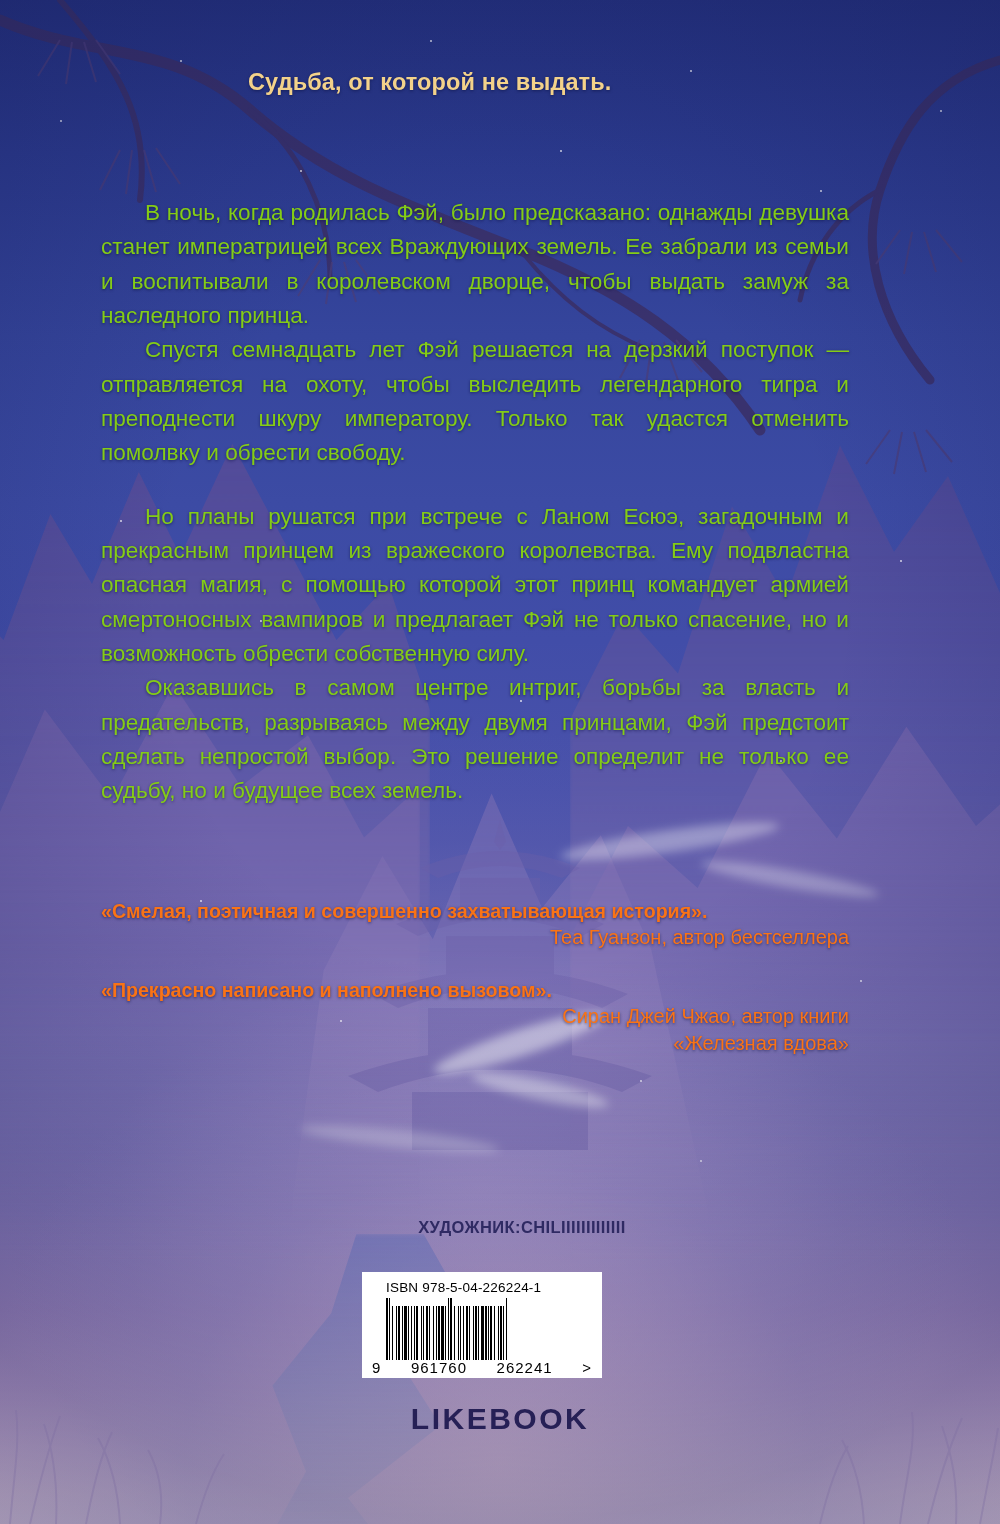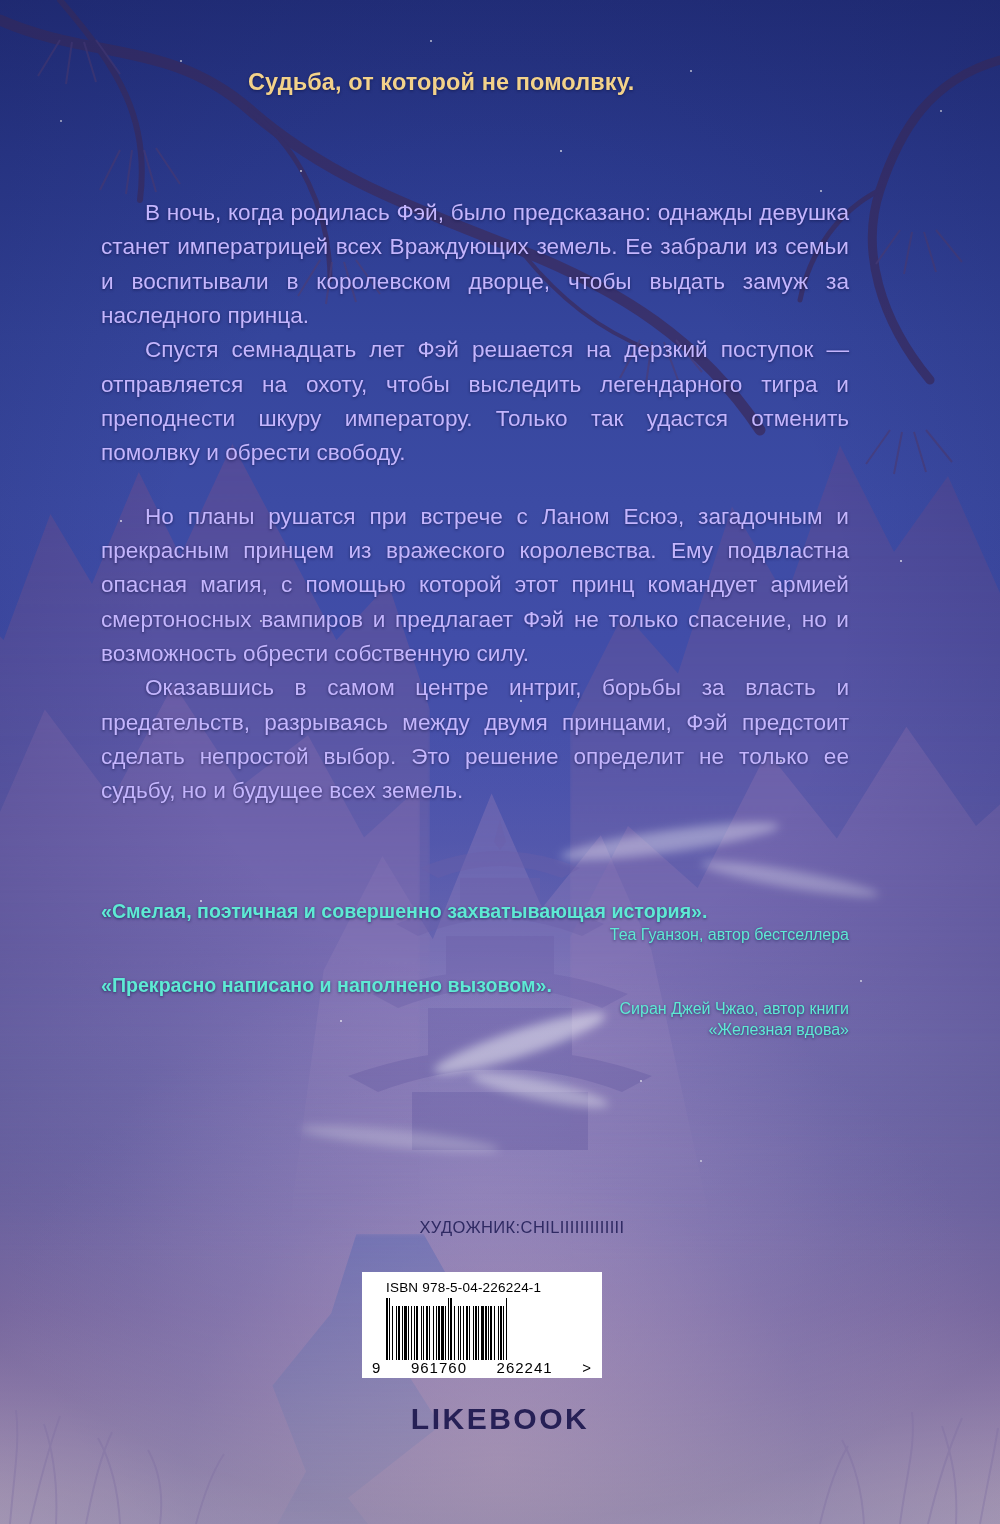--- a/index.html
+++ b/index.html
@@ -167,63 +167,63 @@
     letter-spacing: 0.1px;
     text-shadow: 0 1px 3px rgba(10,14,60,0.55);
   }
   .tagline div { white-space: nowrap; }
 
   .blurb {
     position: absolute;
     left: 101px;
     top: 196px;
     width: 748px;
-    color: #c4b5fd;
+    color: #84cc16;
     font-size: 22.6px;
     line-height: 1.52;
     text-align: justify;
     text-shadow: 0 1px 3px rgba(10,14,60,0.6);
   }
   .blurb p {
     margin: 0;
     text-indent: 44px;
   }
   .blurb p.gap {
     margin-top: 29px;
   }
 
   .praise {
     position: absolute;
     left: 101px;
     top: 898px;
     width: 748px;
-    color: #5eead4;
+    color: #f97316;
     text-shadow: 0 1px 3px rgba(10,14,60,0.6);
   }
   .praise-block { margin-bottom: 26px; }
   .praise-quote {
     font-size: 19.6px;
     font-weight: bold;
     line-height: 1.35;
   }
   .praise-attr {
-    font-size: 16px;
+    font-size: 20px;
     text-align: right;
     line-height: 1.32;
     font-weight: normal;
   }
 
   .artist {
     position: absolute;
     left: 0; right: 0;
     top: 1218px;
     text-align: center;
     color: #2f2a63;
     font-size: 16.5px;
-    font-weight: normal;
+    font-weight: bold;
     letter-spacing: 0.4px;
     margin-left: 44px;
   }
 
   
   .barcode-box {
     position: absolute;
     left: 362px;
     top: 1272px;
     width: 240px;
@@ -367,21 +367,21 @@
       <path d="M160 170 C 164 138, 158 114, 148 96"></path>
       <path d="M196 170 C 204 140, 212 118, 224 100"></path>
     </g>
   </svg>
 
   <div class="bg-vignette"></div>
 
   <div class="content">
 
     <div class="tagline">
-      <div>Судьба, от которой не помолвку.</div>
+      <div>Судьба, от которой не выдать.</div>
     </div>
 
     <div class="blurb">
       <p>В ночь, когда родилась Фэй, было предсказано: однажды девушка станет императрицей всех Враждующих земель. Ее забрали из семьи и воспитывали в королевском дворце, чтобы выдать замуж за наследного принца.</p>
       <p>Спустя семнадцать лет Фэй решается на дерзкий поступок — отправляется на охоту, чтобы выследить легендарного тигра и преподнести шкуру императору. Только так удастся отменить помолвку и обрести свободу.</p>
       <p class="gap">Но планы рушатся при встрече с Ланом Есюэ, загадочным и прекрасным принцем из вражеского королевства. Ему подвластна опасная магия, с помощью которой этот принц командует армией смертоносных вампиров и предлагает Фэй не только спасение, но и возможность обрести собственную силу.</p>
       <p>Оказавшись в самом центре интриг, борьбы за власть и предательств, разрываясь между двумя принцами, Фэй предстоит сделать непростой выбор. Это решение определит не только ее судьбу, но и будущее всех земель.</p>
     </div>
 
     <div class="praise">

